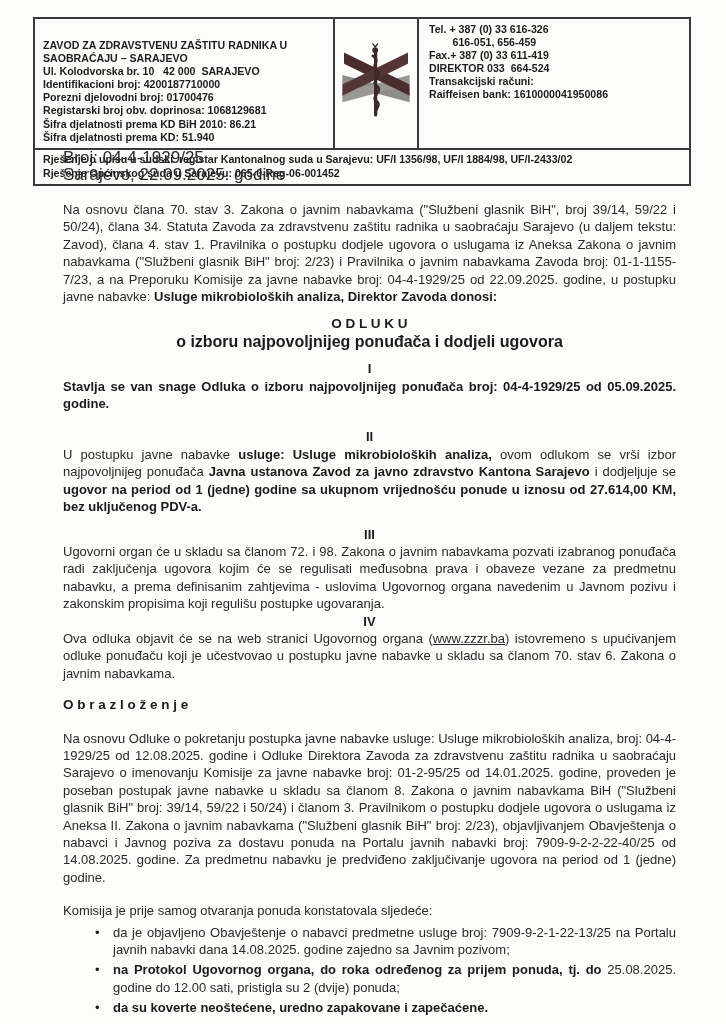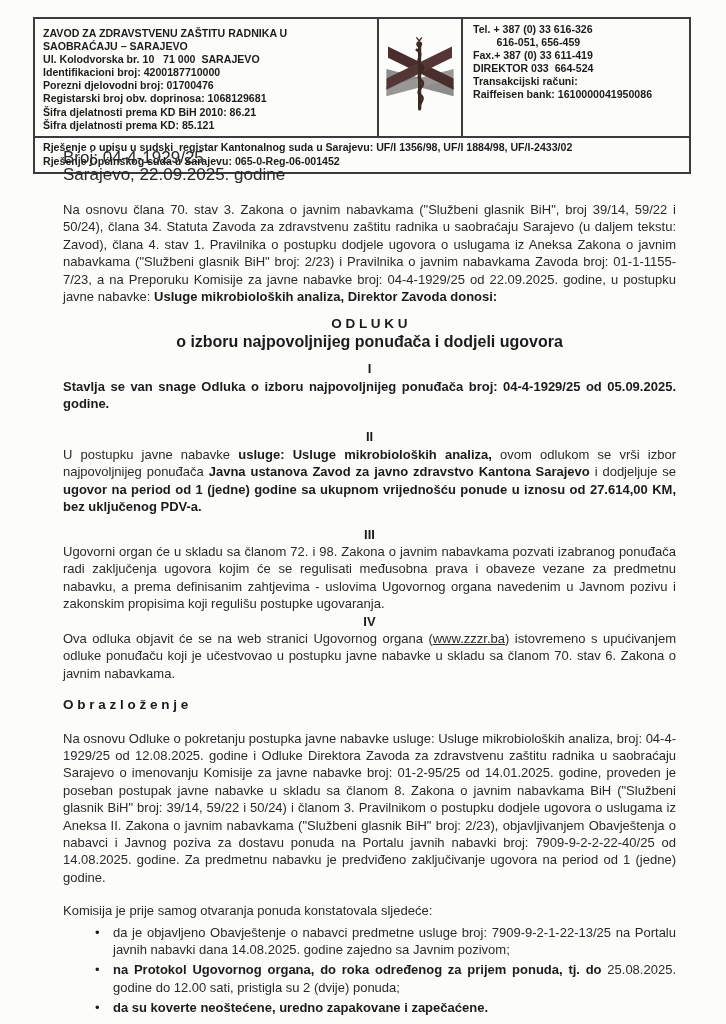--- a/index.html
+++ b/index.html
@@ -4,21 +4,21 @@
 <style>
   html,body { margin:0; padding:0; background:#e8e8e8; }
   .page {
     position:relative; width:726px; height:1024px; margin:0 auto;
     background:#fcfcfa; overflow:hidden;
     font-family:"Liberation Sans", sans-serif; color:#222;
   }
   
   .header-box { position:absolute; left:33px; top:17px; width:658px; border:2px solid #3b3b3b; box-sizing:border-box; }
   .header-top { display:flex; border-bottom:2px solid #3b3b3b; }
-  .cell-org { width:344px; padding:8px 4px 4px 8px; border-right:2px solid #3b3b3b; box-sizing:border-box; }
+  .cell-org { width:300px; padding:20px 4px 4px 8px; border-right:2px solid #3b3b3b; box-sizing:border-box; }
   .cell-logo { width:84px; border-right:2px solid #3b3b3b; box-sizing:border-box; display:flex; align-items:center; justify-content:center; }
   .cell-contact { flex:1; padding:4px 6px 4px 10px; box-sizing:border-box; }
   .hline { font-weight:bold; font-size:10.6px; line-height:13.1px; white-space:pre-wrap; color:#1c1c1c; }
   .registry { padding:3px 8px 4px 8px; }
   .registry .hline { line-height:13.8px; }
   
   .content { position:absolute; left:63px; top:150px; width:613px; }
   .meta-line { font-size:17px; line-height:16.5px; color:#2a2a2a; }
   .para { margin:0; font-size:13px; line-height:17.4px; text-align:justify; color:#2a2a2a; }
   .b { font-weight:bold; color:#1b1b1b; }
@@ -37,26 +37,26 @@
 </head>
 <body>
 
 <div class="page">
 
   <div class="header-box">
     <div class="header-top">
       <div class="cell-org">
           <div class="hline">ZAVOD ZA ZDRAVSTVENU ZAŠTITU RADNIKA U</div>
           <div class="hline">SAOBRAĆAJU – SARAJEVO</div>
-          <div class="hline">Ul. Kolodvorska br. 10   71 000  SARAJEVO</div>
+          <div class="hline">Ul. Kolodvorska br. 10   42 000  SARAJEVO</div>
           <div class="hline">Identifikacioni broj: 4200187710000</div>
           <div class="hline">Porezni djelovodni broj: 01700476</div>
           <div class="hline">Registarski broj obv. doprinosa: 1068129681</div>
           <div class="hline">Šifra djelatnosti prema KD BiH 2010: 86.21</div>
-          <div class="hline">Šifra djelatnosti prema KD: 85.121</div>
+          <div class="hline">Šifra djelatnosti prema KD: 51.940</div>
         </div>
       <div class="cell-logo">
         <svg width="72" height="82" viewBox="0 0 90 100" aria-hidden="true">
 
           <polygon points="3,40 87,62 87,74 3,52" fill="#8f8c8c"></polygon>
           <polygon points="3,62 87,40 87,52 3,74" fill="#9a9797"></polygon>
 
           <polygon points="5,12 87,52 87,66 5,26" fill="#4a2e2e"></polygon>
           <polygon points="85,12 3,52 3,66 85,26" fill="#553636"></polygon>
 

